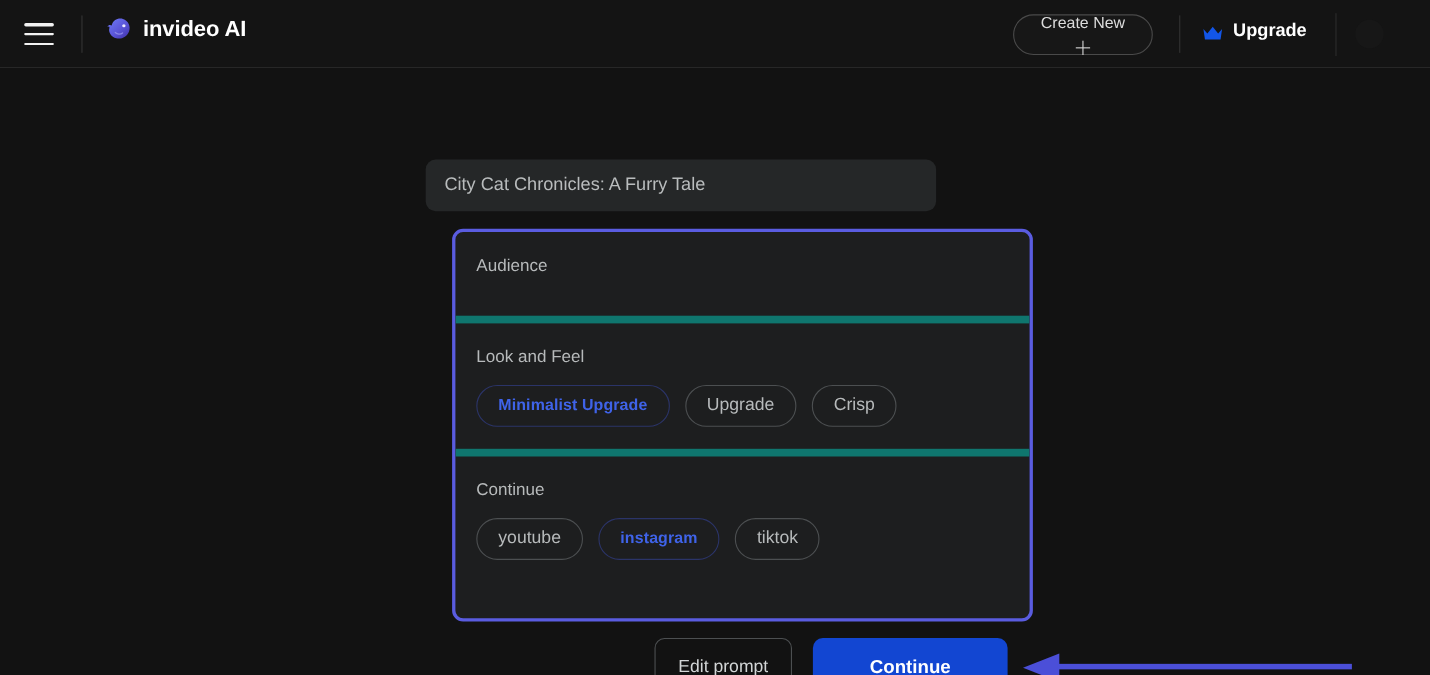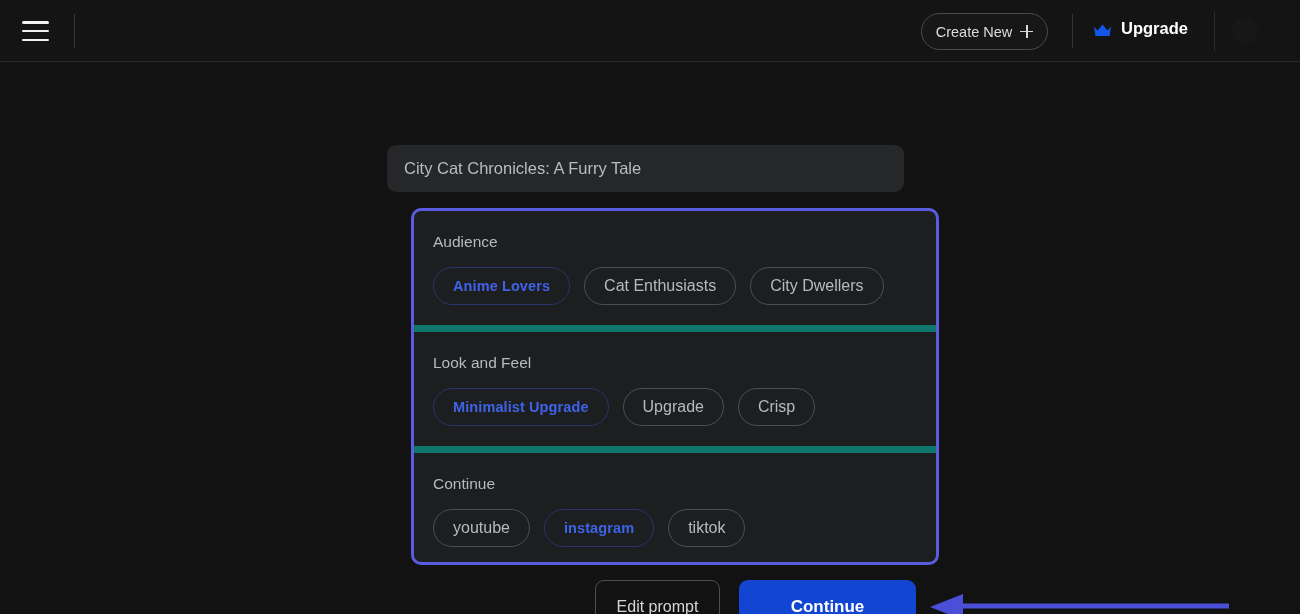--- a/index.html
+++ b/index.html
@@ -83,20 +83,21 @@
     border: 1px solid #4a4a4a;
     border-radius: 19px;
     background: #171717;
     color: #dcdcdc;
     font-size: 14.5px;
     display: flex;
     align-items: center;
     justify-content: center;
     gap: 8px;
     cursor: pointer;
+    flex-direction: column;
   }
   .plus-icon {
     position: relative;
     width: 13px;
     height: 13px;
     flex: 0 0 auto;
   }
   .plus-icon::before, .plus-icon::after {
     content: "";
     position: absolute;
@@ -156,21 +157,21 @@
     position: relative;
     width: 1300px;
     height: 552px;
     background: #121212;
   }
 
   .title-field {
     position: absolute;
     left: 387px;
     top: 83px;
-    width: 517px;
+    width: 464px;
     height: 47px;
     background: #252728;
     border-radius: 9px;
     display: flex;
     align-items: center;
     padding: 0 17px;
     cursor: text;
     text-align: right;
   }
   .title-field-text {
@@ -283,20 +284,37 @@
 <div class="header">
 
   <div class="hamburger">
     <span></span>
     <span></span>
     <span></span>
   </div>
 
   <div class="header-divider-left"></div>
 
+  <div class="brand">
+    <span class="brand-logo">
+      <svg width="26" height="26" viewBox="0 0 26 26" xmlns="http://www.w3.org/2000/svg">
+        <defs>
+          <linearGradient id="blobg" x1="0" y1="0" x2="1" y2="1">
+            <stop offset="0%" stop-color="#6f7bf7"></stop>
+            <stop offset="55%" stop-color="#5a55d8"></stop>
+            <stop offset="100%" stop-color="#3f2fa8"></stop>
+          </linearGradient>
+        </defs>
+        <path d="M6.5 9.2 C7.6 4.4 12.4 1.9 16.8 3.2 C21.6 4.6 24.1 9.9 22.3 14.6 C20.6 19.2 15.3 22.1 10.7 20.8 C6.2 19.6 3.3 15.2 4.4 11.6 C4.9 9.9 3.6 9.7 2.6 10.6 C3.4 8.6 5.2 8.3 6.5 9.2 Z" fill="url(#blobg)"></path>
+        <ellipse cx="17.6" cy="9.4" rx="1.5" ry="1.4" fill="#eceaff"></ellipse>
+        <path d="M9.8 15.6 C11.6 17.3 14.6 17.4 16.4 15.9" stroke="#8a86e8" stroke-width="1.2" fill="none" stroke-linecap="round"></path>
+      </svg>
+    </span>
+    <span class="brand-name">invideo AI</span>
+  </div>
 
   <div class="create-new">
     <span>Create New</span>
     <span class="plus-icon"></span>
   </div>
 
   <div class="header-divider-mid"></div>
 
   <div class="upgrade">
     <span>
@@ -314,25 +332,20 @@
 <div class="main">
 
   <div class="title-field">
     <span class="title-field-text" title="Enter your video title">City Cat Chronicles: A Furry Tale</span>
   </div>
 
   <div class="options-card">
 
     <div class="opt-section">
       <div class="opt-label">Audience</div>
-      <div class="chip-row">
-        <div class="chip selected">Anime Lovers</div>
-        <div class="chip">Cat Enthusiasts</div>
-        <div class="chip">City Dwellers</div>
-      </div>
     </div>
 
     <div class="opt-section">
       <div class="opt-label">Look and Feel</div>
       <div class="chip-row">
         <div class="chip selected">Minimalist Upgrade</div>
         <div class="chip">Upgrade</div>
         <div class="chip">Crisp</div>
       </div>
     </div>

